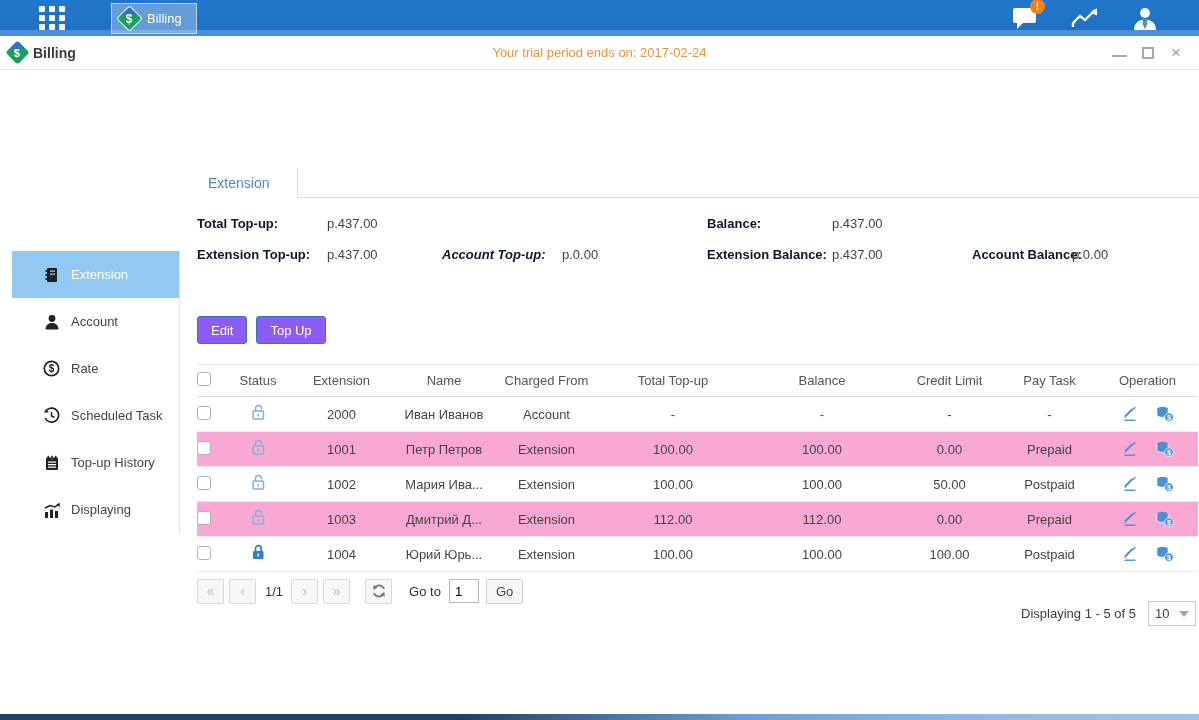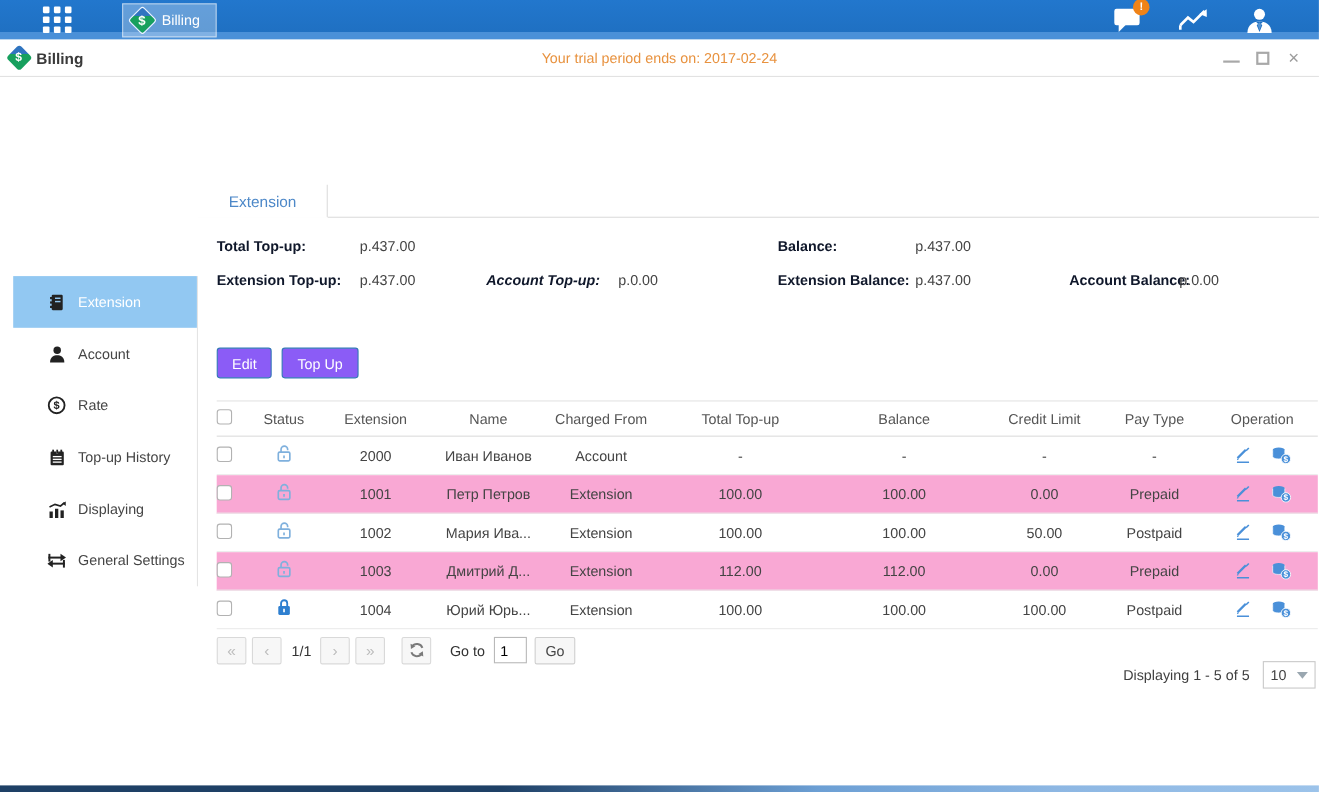--- a/index.html
+++ b/index.html
@@ -201,20 +201,30 @@
       <span class="sicon">
         <svg width="17" height="17" viewBox="0 0 17 17">
             <circle cx="8.5" cy="8.5" r="7.2" fill="none" stroke="#222" stroke-width="1.7"></circle>
             <text x="8.5" y="12.2" font-size="10" font-weight="bold" text-anchor="middle" fill="#222" font-family="Liberation Sans, sans-serif">$</text>
           </svg>
       </span>
       <span>Rate</span>
     </div>
     <div class="side-item">
       <span class="sicon">
+        <svg width="17" height="17" viewBox="0 0 17 17">
+            <path d="M4.2 2.6 A7 7 0 1 1 2.2 11" fill="none" stroke="#222" stroke-width="1.7"></path>
+            <polygon points="1.2,5.8 5.8,5.2 3.2,1.4" fill="#222"></polygon>
+            <polyline points="8.5,5 8.5,9 11.5,10.5" fill="none" stroke="#222" stroke-width="1.5"></polyline>
+          </svg>
+      </span>
+      <span>Scheduled Task</span>
+    </div>
+    <div class="side-item">
+      <span class="sicon">
         <svg width="16" height="16" viewBox="0 0 16 16">
             <rect x="2" y="2.5" width="12" height="12.5" rx="1" fill="#222"></rect>
             <rect x="3.5" y="0.8" width="1.6" height="3.4" fill="#222"></rect>
             <rect x="7.2" y="0.8" width="1.6" height="3.4" fill="#fff"></rect>
             <rect x="7.2" y="0.8" width="1.6" height="3.4" fill="#222"></rect>
             <rect x="10.9" y="0.8" width="1.6" height="3.4" fill="#222"></rect>
             <rect x="4" y="6.5" width="8" height="1.2" fill="#fff"></rect>
             <rect x="4" y="9" width="8" height="1.2" fill="#fff"></rect>
             <rect x="4" y="11.5" width="8" height="1.2" fill="#fff"></rect>
           </svg>
@@ -226,33 +236,20 @@
         <svg width="17" height="16" viewBox="0 0 17 16">
             <rect x="2" y="10" width="3" height="6" fill="#222"></rect>
             <rect x="7" y="7.5" width="3" height="8.5" fill="#222"></rect>
             <rect x="12" y="9" width="3" height="7" fill="#222"></rect>
             <polyline points="2,6 7,3.5 12,5 15.5,2.2" fill="none" stroke="#222" stroke-width="1.5"></polyline>
             <polygon points="16.8,0.8 16.8,5 13.5,2.5" fill="#222"></polygon>
           </svg>
       </span>
       <span>Displaying</span>
     </div>
-    <div class="side-item">
-      <span class="sicon">
-        <svg width="17" height="15" viewBox="0 0 17 15">
-            <rect x="1" y="4" width="13" height="1.8" fill="#222"></rect>
-            <polygon points="17,4.9 12,1.5 12,8.3" fill="#222"></polygon>
-            <rect x="3" y="9.5" width="13" height="1.8" fill="#222"></rect>
-            <polygon points="0,10.4 5,7 5,13.8" fill="#222"></polygon>
-            <rect x="1" y="1.5" width="1.8" height="7" fill="#222"></rect>
-            <rect x="14.2" y="7" width="1.8" height="7" fill="#222"></rect>
-          </svg>
-      </span>
-      <span>General Settings</span>
-    </div>
   </div>
 
   <div class="main">
     <div class="tabstrip">
       <div class="tab">
         <span>Extension</span>
       </div>
     </div>
 
     <div class="summary">
@@ -282,21 +279,21 @@
     <div class="tbl">
       <div class="trow head">
         <span class="c-cb"><span class="checkbox"></span></span>
         <span class="c c-status">Status</span>
         <span class="c c-ext">Extension</span>
         <span class="c c-name">Name</span>
         <span class="c c-charged">Charged From</span>
         <span class="c c-total">Total Top-up</span>
         <span class="c c-bal">Balance</span>
         <span class="c c-credit">Credit Limit</span>
-        <span class="c c-pay">Pay Type</span>
+        <span class="c c-pay">Pay Task</span>
         <span class="c c-op" style="display:block;">Operation</span>
       </div>
 
       <div class="trow">
         <span class="c-cb"><span class="checkbox"></span></span>
         <span class="c c-status"><span class="lock unlocked">
           <svg class="lk-open" width="17" height="17" viewBox="0 0 17 17">
                 <rect x="3" y="7" width="10.5" height="8" rx="1.2" fill="none" stroke="#7fb0dd" stroke-width="1.5"></rect>
                 <path d="M5.5 7 V4.5 a3 3 0 0 1 6 0 V5.3" fill="none" stroke="#7fb0dd" stroke-width="1.5"></path>
                 <line x1="8.2" y1="10" x2="8.2" y2="12.5" stroke="#7fb0dd" stroke-width="1.5"></line>

